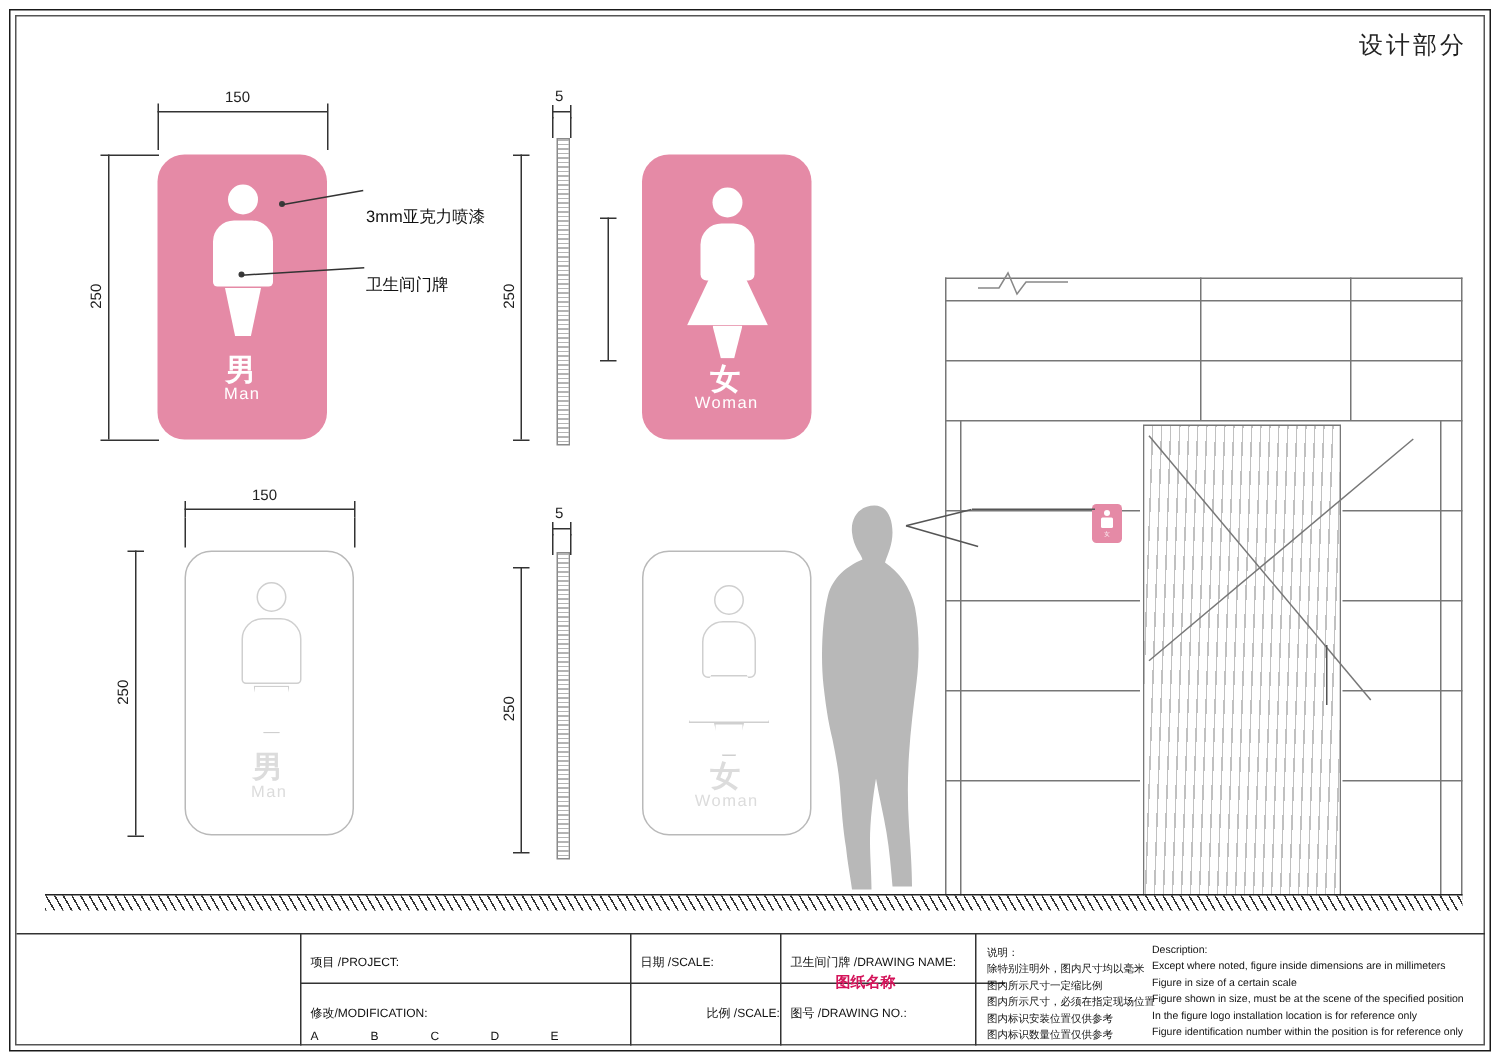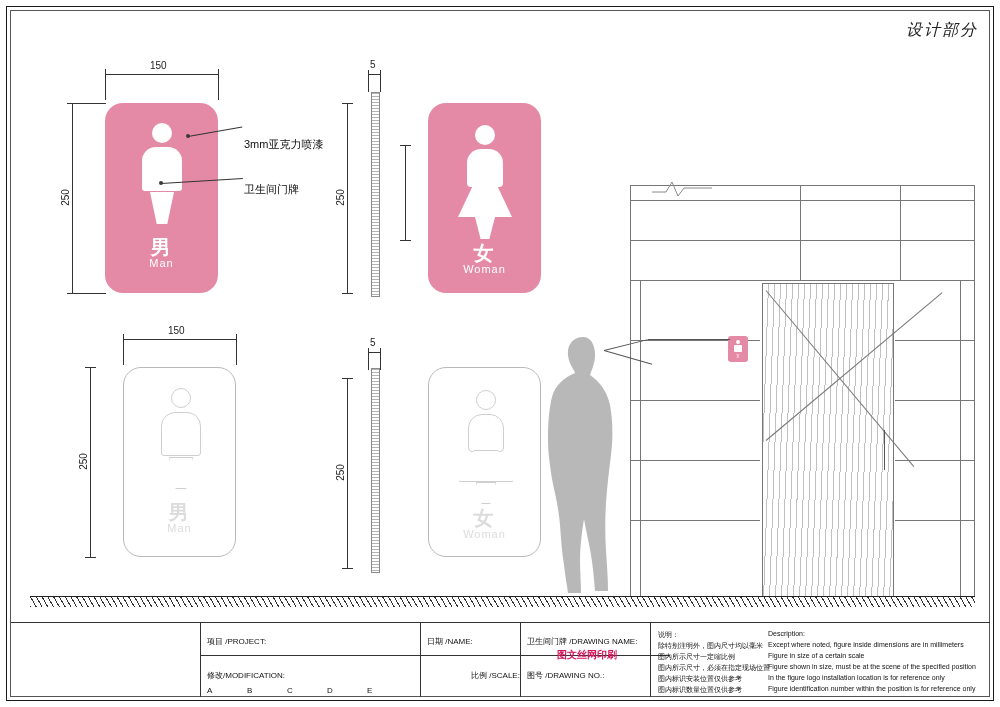--- a/index.html
+++ b/index.html
@@ -9,21 +9,21 @@
   }
   .frame-outer{
     position:absolute;left:6px;top:6px;width:988px;height:695px;
     border:1px solid #1a1a1a;box-sizing:border-box;
   }
   .frame-inner{
     position:absolute;left:10px;top:10px;width:980px;height:687px;
     border:1px solid #555;box-sizing:border-box;
   }
   .sheet-title{
-    position:absolute;right:22px;top:20px;font-size:16px;color:#222;letter-spacing:2px;font-style:italic;
+    position:absolute;right:22px;top:20px;font-size:16px;color:#222;letter-spacing:2px;
   }
 
   
   .dim-line-h{position:absolute;height:1px;background:#333;}
   .dim-line-v{position:absolute;width:1px;background:#333;}
   .tick-v{position:absolute;width:1px;background:#333;}
   .tick-h{position:absolute;height:1px;background:#333;}
   .dim-text{position:absolute;font-size:10px;color:#222;}
   .dim-text-v{position:absolute;font-size:10px;color:#222;transform:rotate(-90deg);transform-origin:center center;}
 
@@ -267,25 +267,25 @@
   <div class="tb-v" style="left:420px;top:622px;height:75px;"></div>
   <div class="tb-v" style="left:520px;top:622px;height:75px;"></div>
   <div class="tb-v" style="left:650px;top:622px;height:75px;"></div>
 
   <div class="tb-label" style="left:207px;top:636px;">项目 /PROJECT:</div>
   <div class="tb-label" style="left:207px;top:670px;">修改/MODIFICATION:</div>
   <div class="tb-label mod-letters" style="left:207px;top:686px;">
     <span>A</span><span>B</span><span>C</span><span>D</span><span>E</span>
   </div>
 
-  <div class="tb-label" style="left:427px;top:636px;">日期 /NAME:</div>
+  <div class="tb-label" style="left:427px;top:636px;">日期 /SCALE:</div>
   <div class="tb-label" style="left:427px;top:670px;padding-left:44px;">比例 /SCALE:</div>
 
   <div class="tb-label" style="left:527px;top:636px;">卫生间门牌 /DRAWING NAME:</div>
-  <div class="tb-label tb-red" style="left:557px;top:648px;">图文丝网印刷</div>
+  <div class="tb-label tb-red" style="left:557px;top:648px;">图纸名称</div>
   <div class="tb-label" style="left:527px;top:670px;">图号 /DRAWING NO.:</div>
 
   <div class="note-line" style="left:658px;top:630px;">说明：</div>
   <div class="note-line" style="left:658px;top:641px;">除特别注明外，图内尺寸均以毫米</div>
   <div class="note-line" style="left:658px;top:652px;">图内所示尺寸一定缩比例</div>
   <div class="note-line" style="left:658px;top:663px;">图内所示尺寸，必须在指定现场位置</div>
   <div class="note-line" style="left:658px;top:674px;">图内标识安装位置仅供参考</div>
   <div class="note-line" style="left:658px;top:685px;">图内标识数量位置仅供参考</div>
 
   <div class="note-line" style="left:768px;top:630px;">Description:</div>

